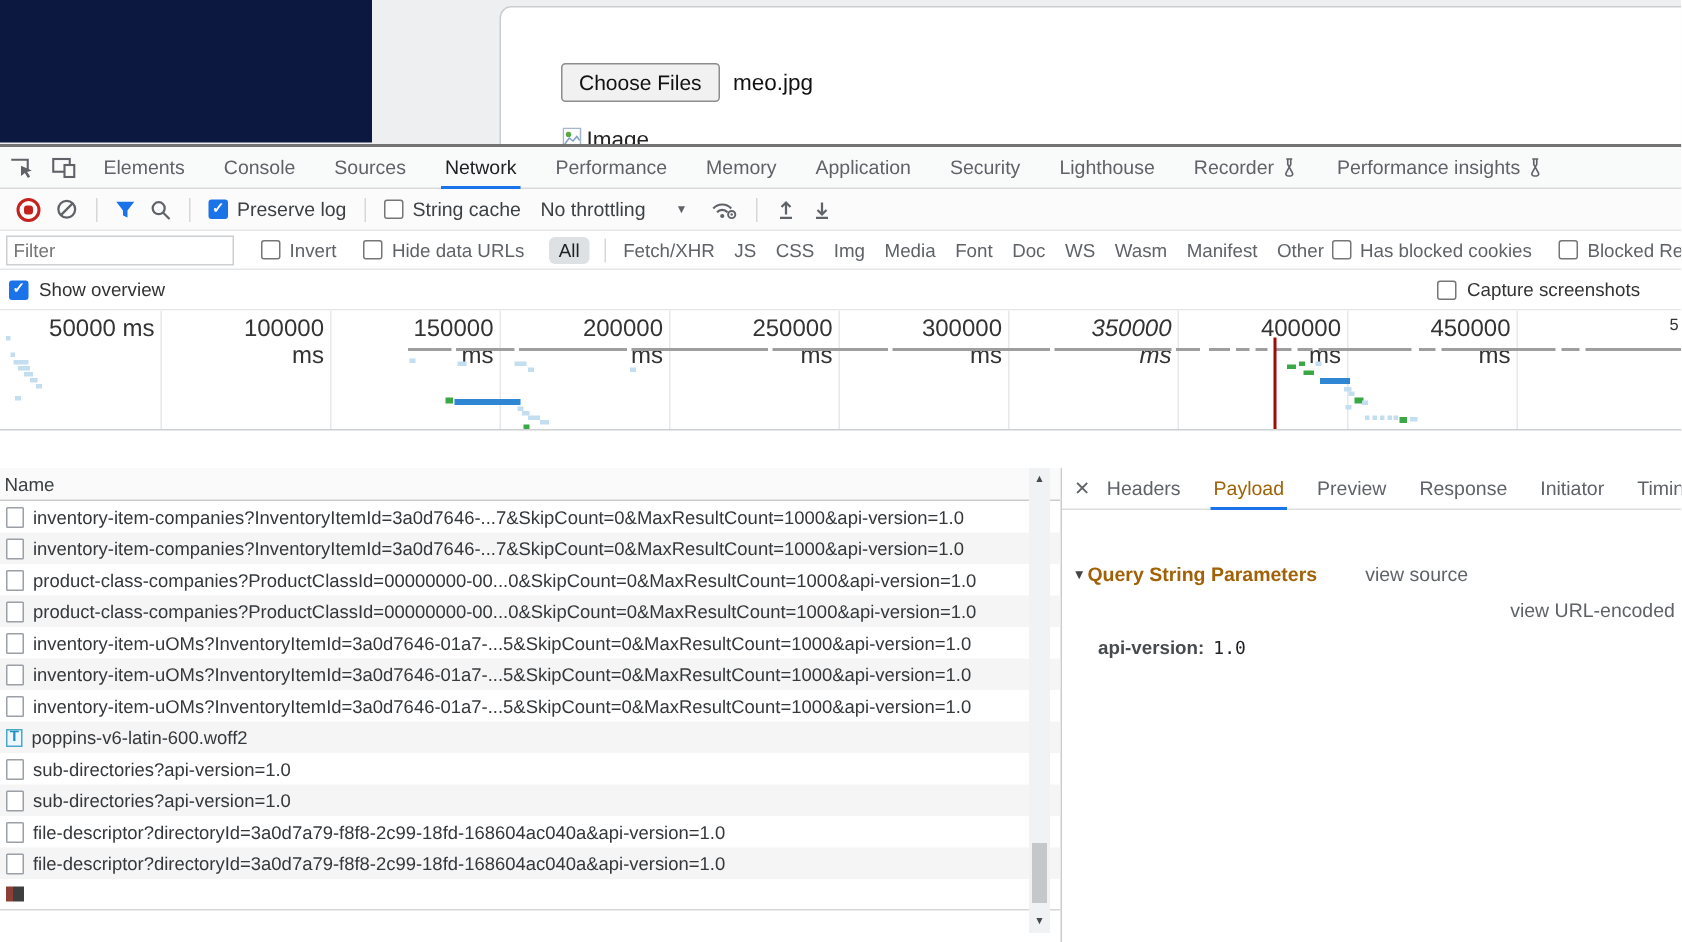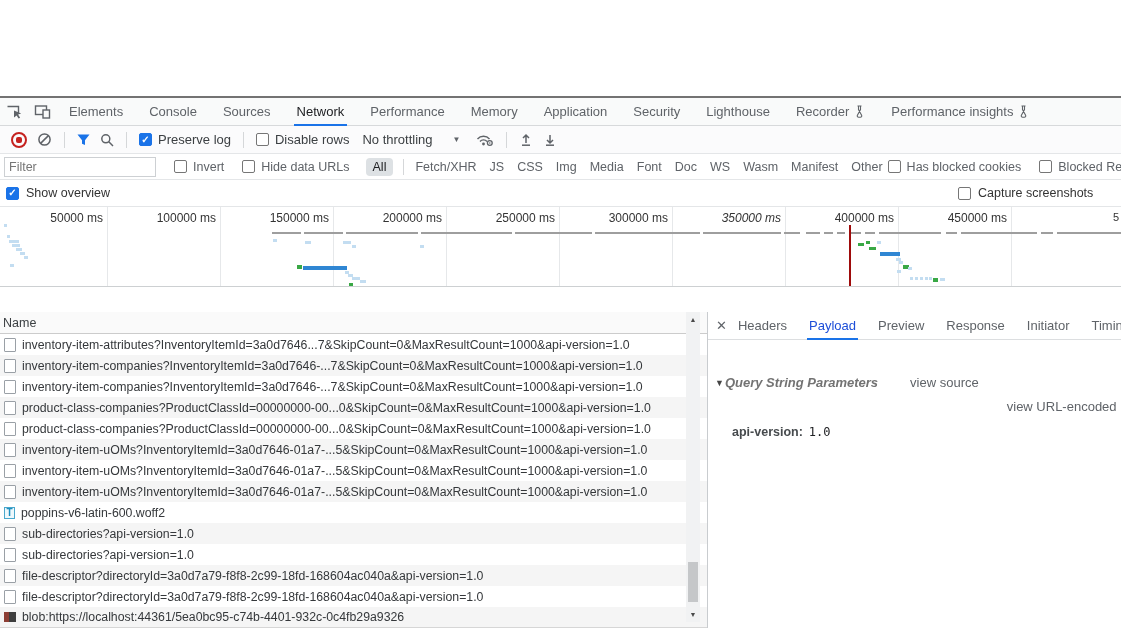--- a/index.html
+++ b/index.html
@@ -47,21 +47,21 @@
   .fcb{display:flex;align-items:center;gap:6px;margin-left:18px;}
   .ftype{margin-left:13px;cursor:default;}
   .pill{background:#dde1e4;color:#202124;border-radius:4px;padding:2px 7px;margin-left:16px;}
 
   .dt-opts{height:26px;border-bottom:1px solid #e4e6e8;background:#fff;position:relative;font-size:12.5px;color:#333;}
   .opt{position:absolute;top:50%;transform:translateY(-50%);display:flex;align-items:center;gap:7px;white-space:nowrap;}
 
   
   .dt-overview{position:relative;height:80px;border-bottom:1px solid #cdd0d2;box-sizing:border-box;background:#fff;overflow:hidden;}
   .grid{position:absolute;top:0;bottom:0;width:1px;background:#e6e8ea;}
-  .tick{position:absolute;top:4px;font-size:12px;color:#333;width:76px;text-align:right;}
+  .tick{position:absolute;top:4px;font-size:16px;color:#333;width:76px;text-align:right;}
   .tick-partial{position:absolute;top:4px;left:1113px;font-size:11px;color:#333;}
   .redline{position:absolute;left:849px;top:18px;bottom:0;width:2px;background:#9e0b0b;}
   .mk{position:absolute;}
   .mk-gray{background:#9e9e9e;}
   .mk-lb{background:#c3ddf1;}
   .mk-blue{background:#2f86d3;}
   .mk-green{background:#39a845;}
 
   
   .dt-main{position:absolute;left:0;top:214px;right:0;bottom:0;display:flex;}
@@ -82,38 +82,55 @@
             align-items:center;justify-content:center;}
   .sb-up{top:1px;} .sb-down{bottom:1px;}
   .sb-thumb{position:absolute;left:2px;width:10px;top:250px;height:40px;background:#c5c7c9;}
 
   
   .details{flex:1;border-left:1px solid #c9cccf;background:#fff;min-width:0;}
   .det-tabs{height:28px;box-sizing:border-box;border-bottom:1px solid #dcdee0;display:flex;align-items:center;
             padding-left:8px;font-size:13px;color:#5f6368;background:#fff;}
   .det-close{width:24px;text-align:center;font-size:13px;color:#5f6368;}
   .det-tab{padding:0 11px;height:100%;display:flex;align-items:center;position:relative;white-space:nowrap;}
-  .det-tab.sel{color:#1d4ed8;}
+  .det-tab.sel{color:#a16207;}
   .det-tab.sel::after{content:"";position:absolute;left:9px;right:9px;bottom:-1px;height:2px;background:#1a73e8;}
   .det-content{padding:11px 0 0 7px;font-size:13px;color:#202124;}
   .qsp-line{display:flex;align-items:center;}
   .tri{font-size:9px;color:#454545;margin-right:1px;}
-  .qsp-title{font-weight:bold;color:#737373;font-style:italic;}
+  .qsp-title{font-weight:bold;color:#a16207;}
   .det-link{color:#5f6368;margin-left:32px;}
   .param-line{margin:11px 0 0 17px;font-size:12.5px;display:flex;align-items:center;}
   .param-name{font-weight:bold;color:#474b4e;}
   .param-value{font-family:"DejaVu Sans Mono",monospace;font-size:12px;color:#202124;margin-left:6px;}
 
   svg{display:block;}
 </style>
 </head>
 <body>
 
 <div class="stage">
 
+  <div class="page-top">
+    <div class="navy"></div>
+    <div class="white-panel">
+      <div class="file-row">
+        <button class="choose-btn">Choose Files</button>
+        <span class="fname">meo.jpg</span>
+      </div>
+      <div class="img-row">
+        <svg width="15" height="14" viewBox="0 0 15 14">
+          <rect x="0.5" y="0.5" width="11.5" height="12" fill="#fdfdfd" stroke="#a3b8ce"></rect>
+          <circle cx="4" cy="4.6" r="1.8" fill="#58a843"></circle>
+          <path d="M1.5 11l3-4 2.5 2L9.5 6l2 2.6" stroke="#7f9fc6" fill="none"></path>
+        </svg>
+        <span>Image</span>
+      </div>
+    </div>
+  </div>
 
   <div class="devtools">
 
     <div class="dt-row dt-tabbar">
       <span class="icon-btn">
         <svg width="17" height="15" viewBox="0 0 17 15">
           <path d="M1.5 2.5h11v6.5H9" fill="none" stroke="#5f6368" stroke-width="1.4"></path>
           <path d="M8 6.5l7.2 3.1-3.1 1 2 3.1-1.5.9-2-3.2-2.6 2z" fill="#5f6368"></path>
         </svg>
       </span>
@@ -189,21 +206,21 @@
         </svg>
       </span>
       <span class="vsep"></span>
       <span class="tb-item">
         <span class="cb on">✓</span>
         <span>Preserve log</span>
       </span>
       <span class="vsep"></span>
       <span class="tb-item">
         <span class="cb"></span>
-        <span>Disable rows</span>
+        <span>String cache</span>
       </span>
       <span class="tb-item" style="margin-left:8px;">
         <span>No throttling</span>
         <span style="font-size:8px;color:#5f6368;margin-left:14px;">▼</span>
       </span>
       <span class="tb-item" style="margin-left:10px;">
         <svg width="19" height="15" viewBox="0 0 19 15">
           <path d="M2.5 7a8 8 0 0112 0" fill="none" stroke="#5f6368" stroke-width="1.4"></path>
           <path d="M5 9.5a4.6 4.6 0 017 0" fill="none" stroke="#5f6368" stroke-width="1.4"></path>
           <circle cx="8.5" cy="12" r="1.4" fill="#5f6368"></circle>
@@ -353,24 +370,20 @@
       <div class="redline"></div>
     </div>
 
     <div class="dt-main">
 
       <div class="net-table">
         <div class="net-header">Name</div>
         <div>
           <div class="net-row">
               <span class="ic-doc"></span>
-              <span>inventory-item-attributes?InventoryItemId=3a0d7646...7&amp;SkipCount=0&amp;MaxResultCount=1000&amp;api-version=1.0</span>
-            </div>
-          <div class="net-row">
-              <span class="ic-doc"></span>
               <span>inventory-item-companies?InventoryItemId=3a0d7646-...7&amp;SkipCount=0&amp;MaxResultCount=1000&amp;api-version=1.0</span>
             </div>
           <div class="net-row">
               <span class="ic-doc"></span>
               <span>inventory-item-companies?InventoryItemId=3a0d7646-...7&amp;SkipCount=0&amp;MaxResultCount=1000&amp;api-version=1.0</span>
             </div>
           <div class="net-row">
               <span class="ic-doc"></span>
               <span>product-class-companies?ProductClassId=00000000-00...0&amp;SkipCount=0&amp;MaxResultCount=1000&amp;api-version=1.0</span>
             </div>
@@ -405,21 +418,20 @@
           <div class="net-row">
               <span class="ic-doc"></span>
               <span>file-descriptor?directoryId=3a0d7a79-f8f8-2c99-18fd-168604ac040a&amp;api-version=1.0</span>
             </div>
           <div class="net-row">
               <span class="ic-doc"></span>
               <span>file-descriptor?directoryId=3a0d7a79-f8f8-2c99-18fd-168604ac040a&amp;api-version=1.0</span>
             </div>
           <div class="net-row last">
               <span class="ic-img"></span>
-              <span>blob:https://localhost:44361/5ea0bc95-c74b-4401-932c-0c4fb29a9326</span>
             </div>
         </div>
         <div class="scrollbar">
           <span class="sb-arrow sb-up">▲</span>
           <span class="sb-thumb"></span>
           <span class="sb-arrow sb-down">▼</span>
         </div>
       </div>
 
       <div class="details">

